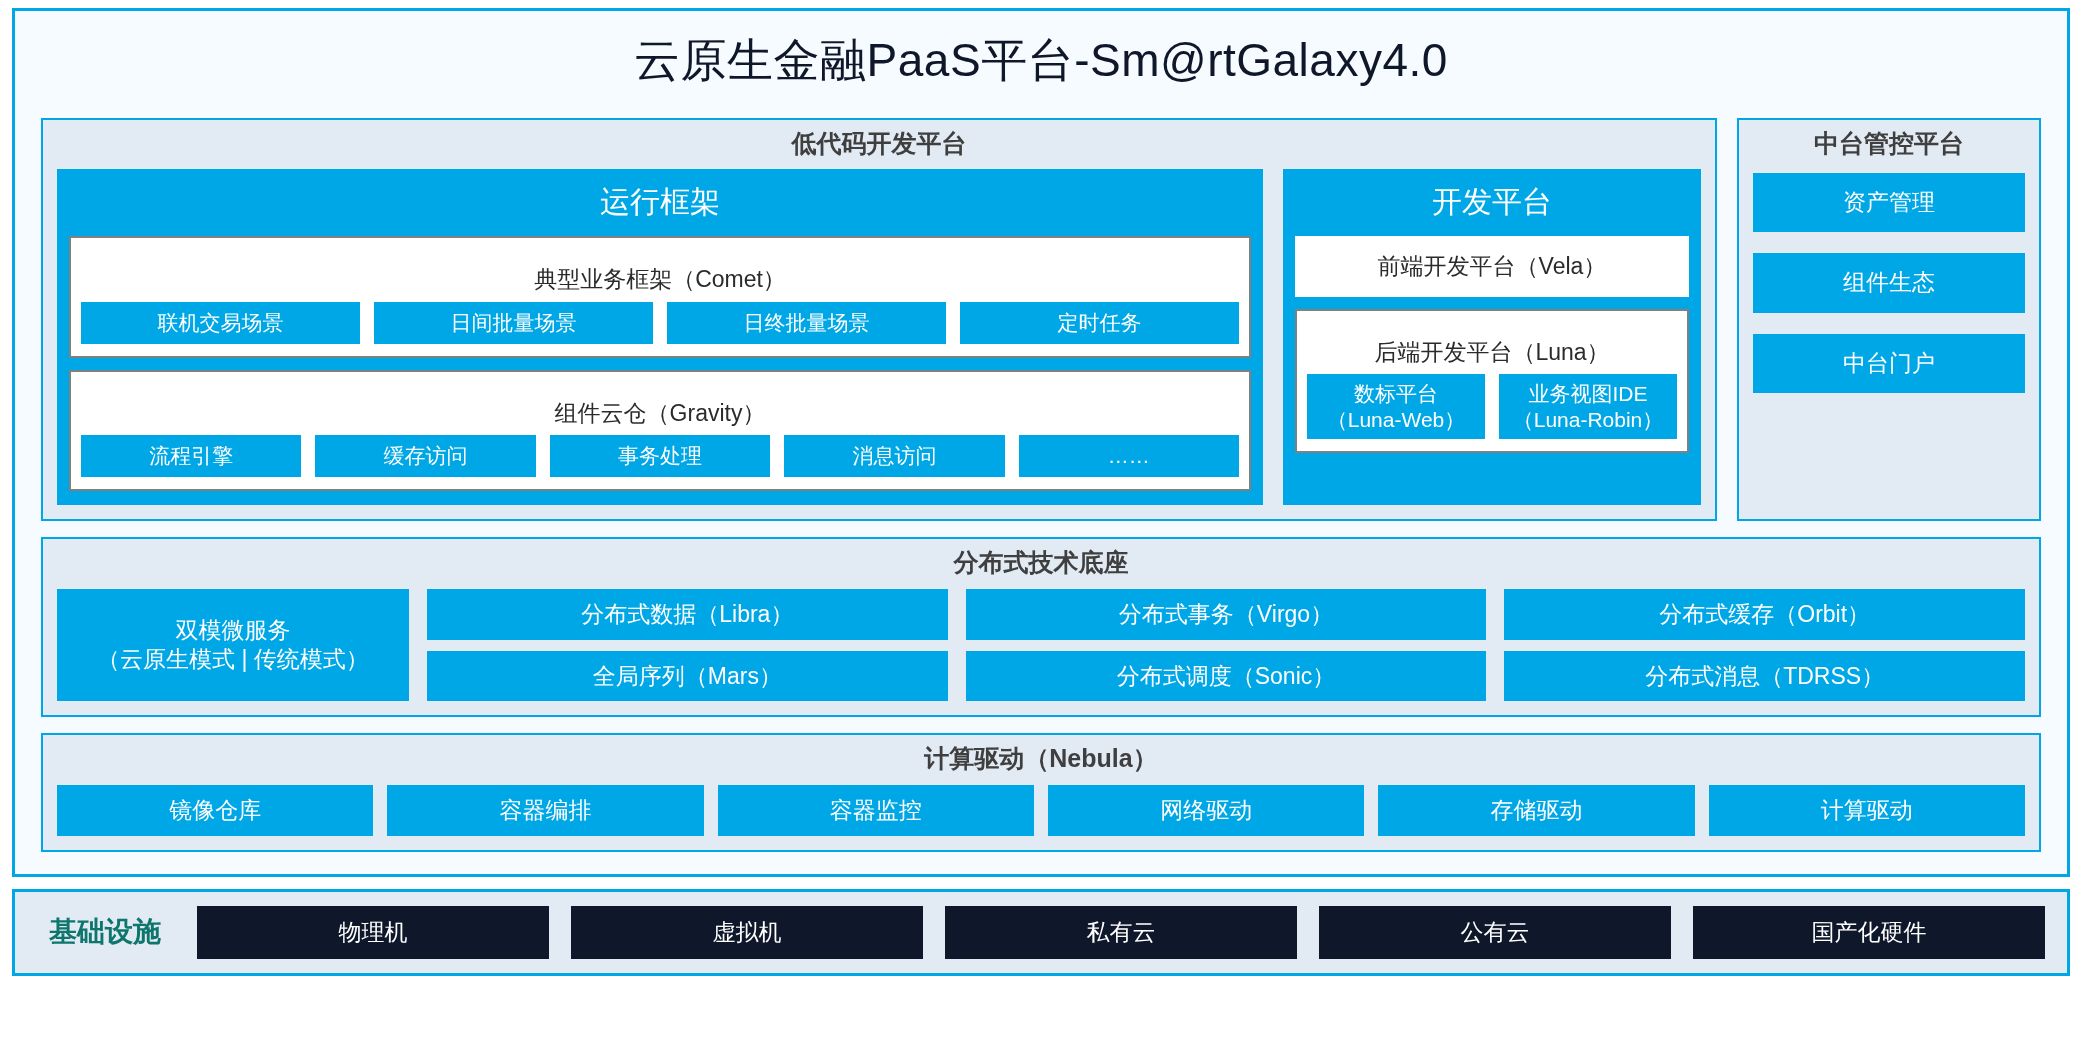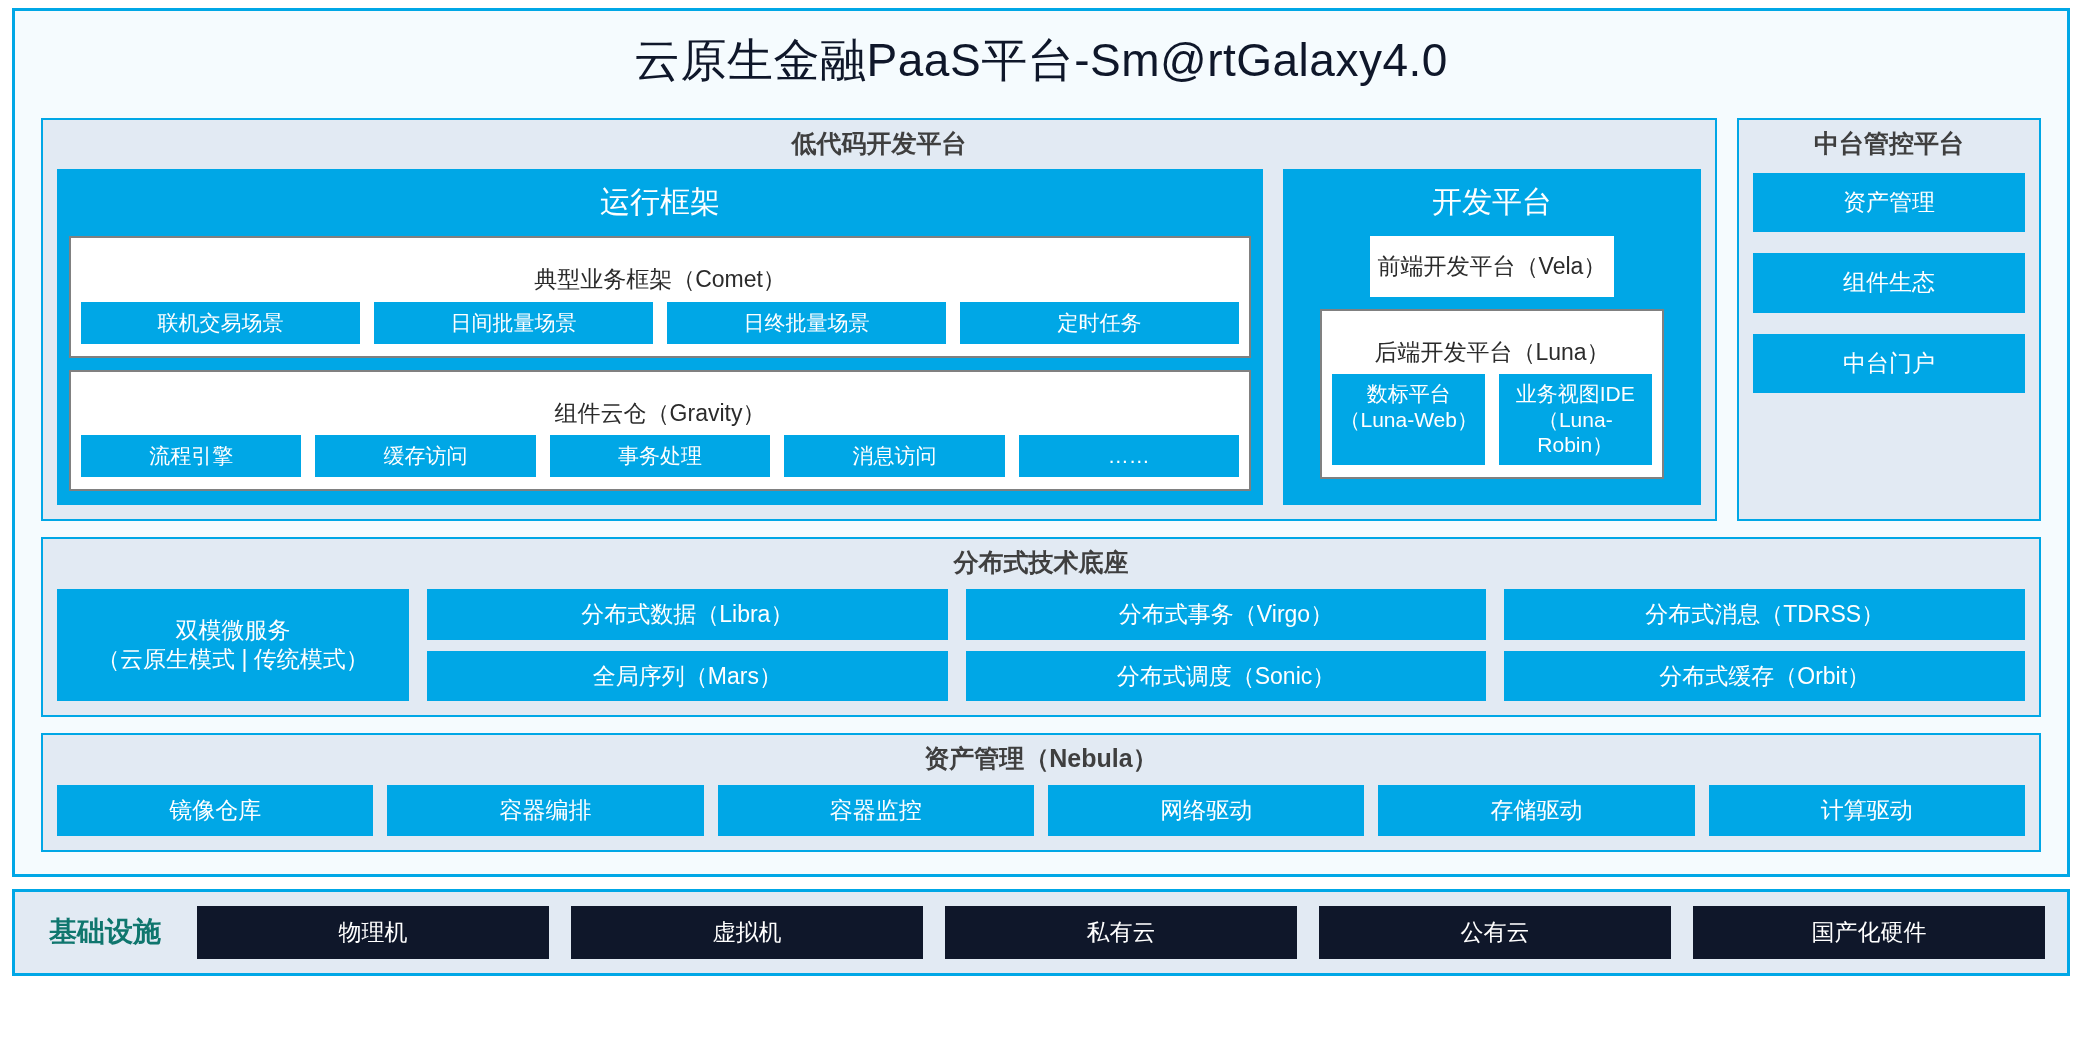--- a/index.html
+++ b/index.html
@@ -224,21 +224,21 @@
               <div class="chip-row">
                 <div class="chip">流程引擎</div>
                 <div class="chip">缓存访问</div>
                 <div class="chip">事务处理</div>
                 <div class="chip">消息访问</div>
                 <div class="chip">……</div>
               </div>
             </div>
           </div>
 
-          <div class="blue-card" style="flex:0 0 418px;align-items:center;">
+          <div class="blue-card" style="flex:0 0 418px;">
             <div class="blue-card-title">开发平台</div>
 
             <div class="white-bar">前端开发平台（Vela）</div>
 
             <div class="white-box">
               <div class="white-box-title">后端开发平台（Luna）</div>
               <div class="chip-row">
                 <div class="chip two-line">
                   <span>数标平台</span><br>
                   <span>（Luna-Web）</span>
@@ -280,29 +280,29 @@
           <div class="base-cell">分布式数据（Libra）</div>
           <div class="base-cell">全局序列（Mars）</div>
         </div>
 
         <div class="base-col">
           <div class="base-cell">分布式事务（Virgo）</div>
           <div class="base-cell">分布式调度（Sonic）</div>
         </div>
 
         <div class="base-col">
+          <div class="base-cell">分布式缓存（Orbit）</div>
           <div class="base-cell">分布式消息（TDRSS）</div>
-          <div class="base-cell">分布式缓存（Orbit）</div>
         </div>
 
       </div>
     </div>
 
     <div class="panel">
-      <div class="panel-title">资产管理（Nebula）</div>
+      <div class="panel-title">计算驱动（Nebula）</div>
       <div class="container-grid">
         <div class="container-cell">镜像仓库</div>
         <div class="container-cell">容器编排</div>
         <div class="container-cell">容器监控</div>
         <div class="container-cell">网络驱动</div>
         <div class="container-cell">存储驱动</div>
         <div class="container-cell">计算驱动</div>
       </div>
     </div>
 

